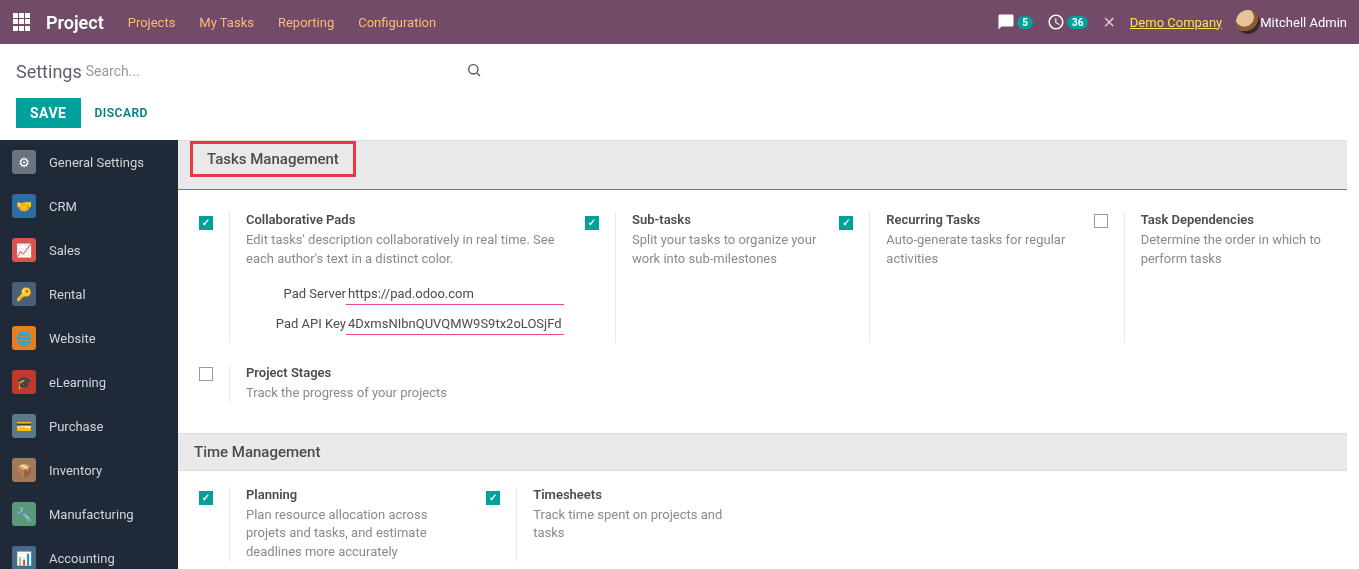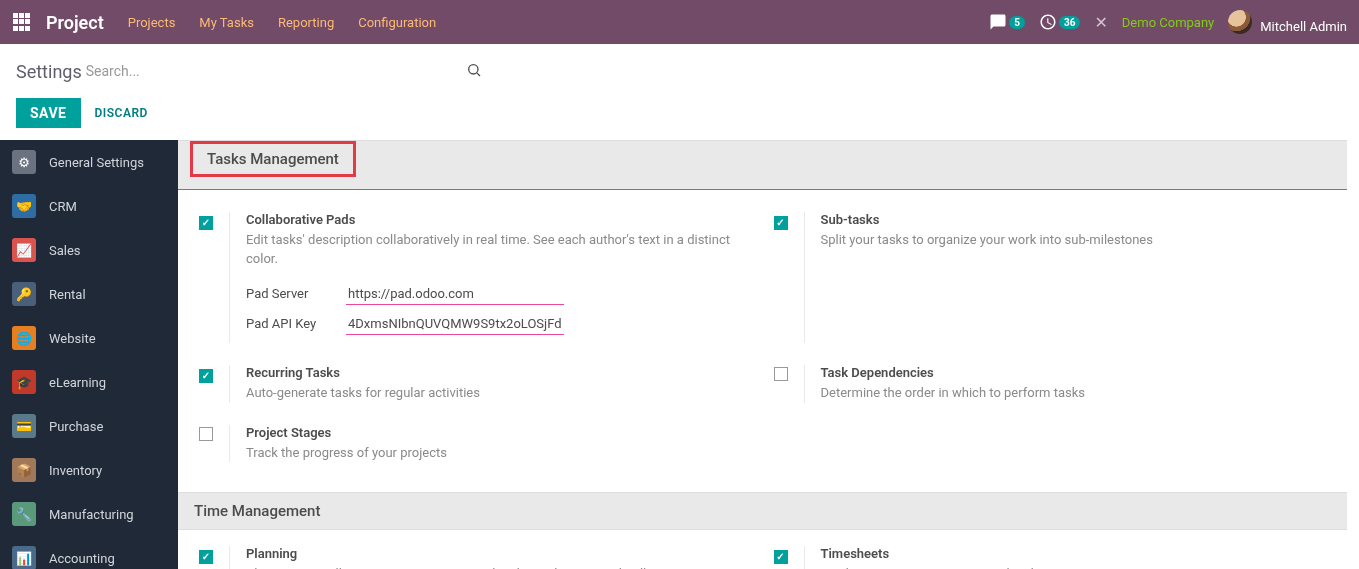--- a/index.html
+++ b/index.html
@@ -18,22 +18,22 @@
 .navbar .apps-icon span { width: 5px; height: 5px; background: #fff; margin: 0.5px; }
 .navbar .brand { font-size: 18px; font-weight: 600; margin-right: 24px; }
 .navbar .navlinks { display: flex; gap: 24px; }
 .navbar .navlink { color: #fdba74; font-size: 13px; cursor: pointer; }
 .navbar .spacer { flex: 1; }
 .navbar .right { display: flex; align-items: center; gap: 14px; }
 .badge-wrap { position: relative; display: flex; align-items: center; cursor: pointer; }
 .badge-wrap svg, .badge-wrap .ic { color: #fff; }
 .badge { background: #00a09d; color: #fff; font-size: 10px; font-weight: 700; padding: 1px 5px; border-radius: 9px; margin-left: 2px; }
 .cross-ic { color: #d5c3d0; font-size: 16px; cursor: pointer; }
-.navbar .company { color: #84cc16; font-size: 13px; cursor: pointer; }
-.navbar .user { display: flex; align-items: flex-end; gap: 8px; cursor: pointer; color: #fff; font-size: 13px; }
+.navbar .company { color: #fde047; font-size: 13px; cursor: pointer; text-decoration: underline; }
+.navbar .user { display: flex; align-items: center; gap: 0; cursor: pointer; color: #fff; font-size: 13px; }
 .avatar { width: 24px; height: 24px; border-radius: 50%; background: radial-gradient(circle at 35% 30%, #e6c39a 0 40%, #8a5a3a 42% 60%, #3a2a20 62% 100%); }
 
 
 .header-row {
   display: flex; align-items: center; 
   padding: 10px 16px 0 16px; height: 44px;
 }
 .header-title { font-size: 18px; font-weight: 400; color: #5f5e6e; }
 .search-wrap { display: flex; align-items: center; border-bottom: 1px solid #transparent; width: 400px; justify-content: flex-end; }
 .search-wrap input { border: none; outline: none; font-size: 14px; width: 380px; color: #666; }
@@ -76,30 +76,30 @@
 .main::-webkit-scrollbar-track { background: #f1f1f1; }
 .main::-webkit-scrollbar-thumb { background: #c5c5c5; }
 
 .section-header {
   background: #e9e9e9; padding: 9px 16px; font-size: 15px; font-weight: 500; color: #4c4c4c;
   margin: 0 0 12px 0; border: 1px solid #ddd; border-left: none; border-right: none;
 }
 .section-header.highlight { display: inline-block; border: 3px solid #e63946; padding: 6px 14px; margin-left: 6px; background: #e9e9e9; }
 .section-header-row { background: #e9e9e9; border-top: 1px solid #ddd; border-bottom: 1px solid #3b82f6; margin-bottom: 18px; padding-left: 6px; }
 
-.settings-grid { display: grid; grid-template-columns: 1fr 1fr; gap: 12px 20px; padding: 0 20px 24px 20px; }
+.settings-grid { display: grid; grid-template-columns: 1fr 1fr 1fr 1fr; gap: 12px 20px; padding: 0 20px 24px 20px; }
 .setting-item { display: flex; gap: 16px; padding: 4px 0 6px 0; border-left: 1px solid transparent; }
 .setting-item + .setting-item { }
 .setting-item .chk { flex-shrink: 0; margin-top: 2px; }
 .setting-body { flex: 1; padding-left: 4px; border-left: 1px solid #e9e9e9; padding-left: 16px; }
 .setting-title { font-size: 13px; font-weight: 600; color: #4c4c4c; margin-bottom: 4px; }
 .setting-desc { font-size: 13px; color: #8a8a8a; line-height: 1.45; }
 .setting-fields { margin-top: 14px; }
 .field-row { display: flex; align-items: center; margin-bottom: 8px; }
-.field-label { width: 100px; font-size: 13px; color: #4c4c4c; }
+.field-label { width: 100px; font-size: 13px; color: #4c4c4c; text-align: right; }
 .field-input { border: none; border-bottom: 1px solid #ec4899; padding: 3px 2px; font-size: 13px; width: 218px; outline: none; color: #4c4c4c; }
 
 .checkbox {
   width: 14px; height: 14px; border: 1px solid #999; background: #fff; display: inline-flex;
   align-items: center; justify-content: center; cursor: pointer;
 }
 .checkbox.checked { background: #00a09d; border-color: #00a09d; }
 .checkbox.checked::after { content: "✓"; color: #fff; font-size: 10px; font-weight: bold; line-height: 1; }
 
 </style>

